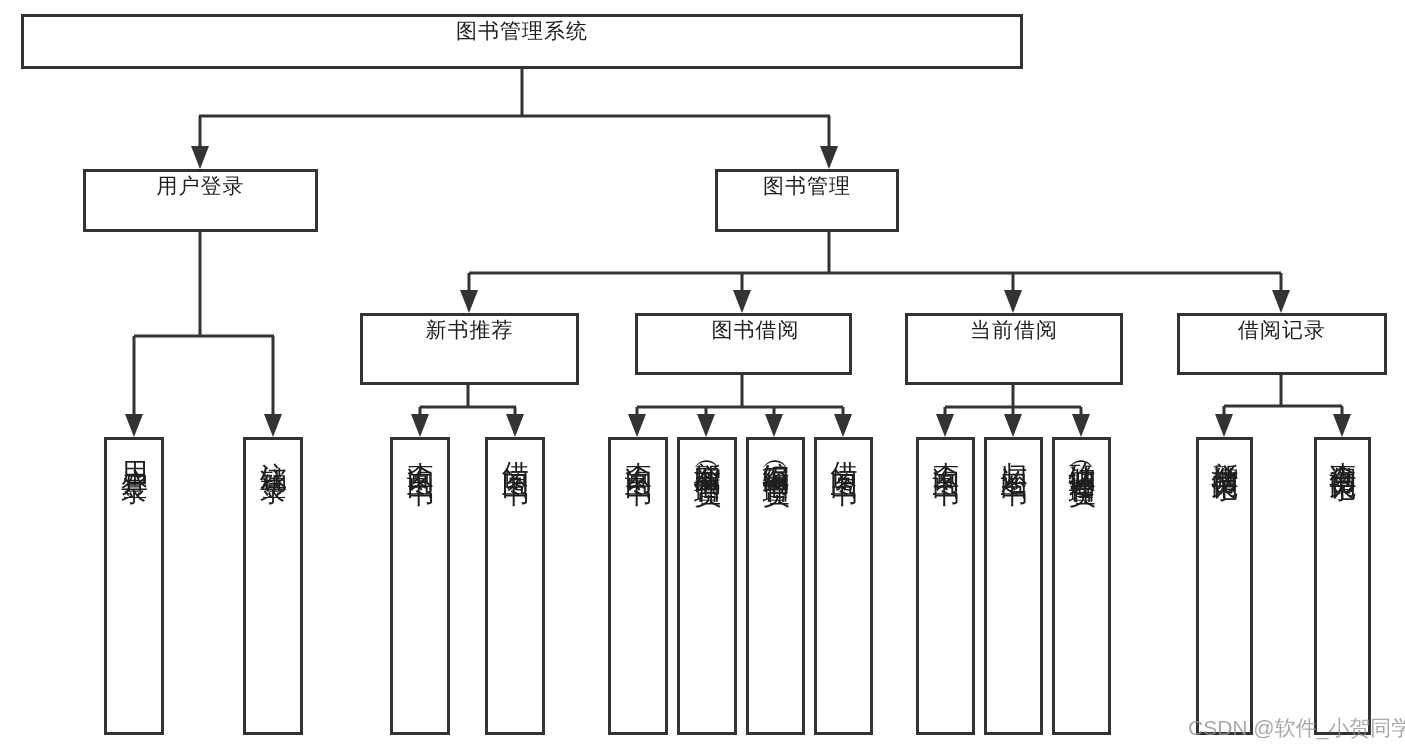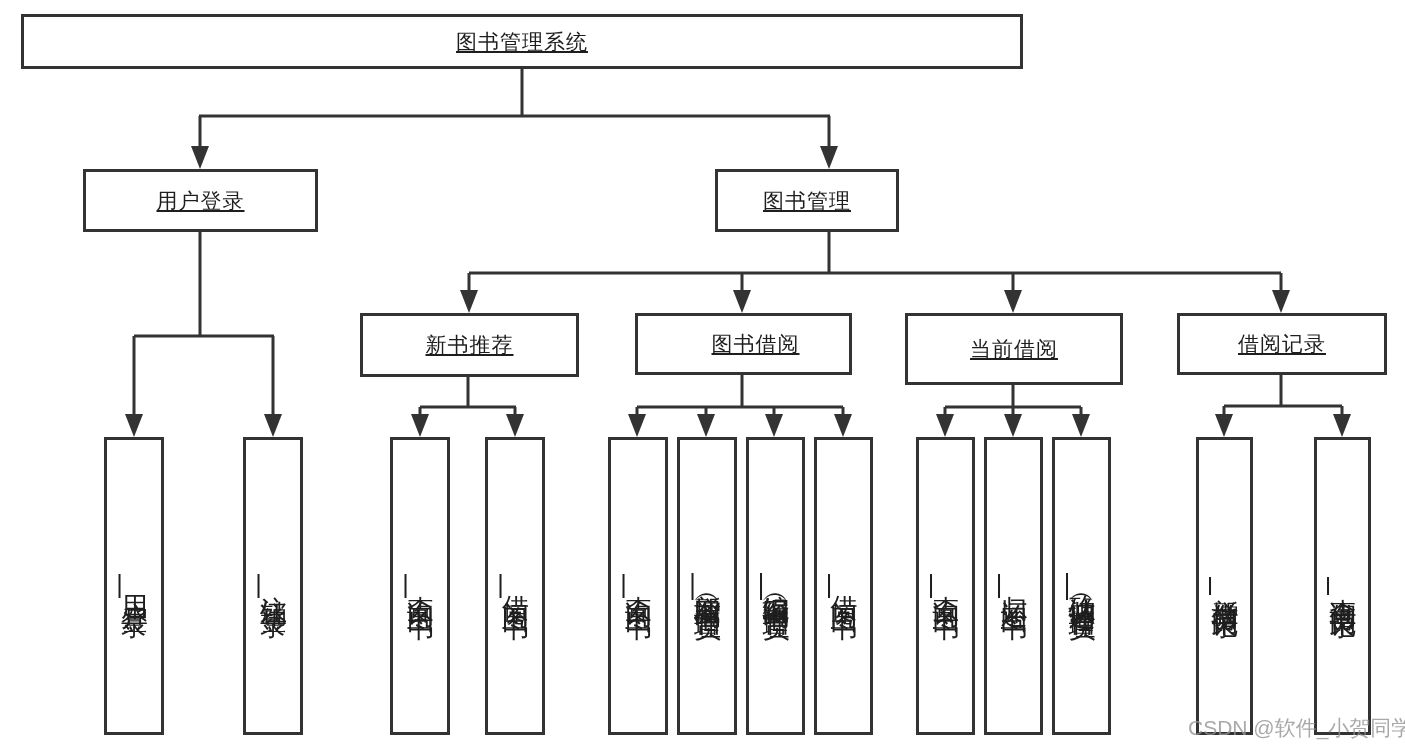--- a/index.html
+++ b/index.html
@@ -3,28 +3,28 @@
 <meta charset="utf-8">
 <style>
   html,body{margin:0;padding:0;background:#fff;}
   .canvas{
     position:relative;width:1405px;height:747px;background:#fff;overflow:hidden;
     font-family:"Liberation Sans",sans-serif;color:#1e1e1e;
   }
   .connectors{position:absolute;left:0;top:0;width:1405px;height:747px;}
   .box{
     position:absolute;background:#fff;border:3px solid #333;box-sizing:border-box;
-    display:flex;align-items:center;justify-content:center;
-    font-size:21px;letter-spacing:1px;white-space:nowrap;text-decoration:underline;
+    display:flex;justify-content:center;
+    font-size:21px;letter-spacing:1px;white-space:nowrap;
   }
   
   .b-root   {left:21px;  top:14px;  width:1002px;height:55px;}
   .b-login  {left:83px;  top:169px; width:235px; height:63px;}
   .b-mgmt   {left:715px; top:169px; width:184px; height:63px;}
-  .b-newbook{left:360px; top:313px; width:219px; height:64px;}
+  .b-newbook{left:360px; top:313px; width:219px; height:72px;}
   .b-borrow {left:635px; top:313px; width:217px; height:62px;padding-left:24px;}
   .b-current{left:905px; top:313px; width:218px; height:72px;}
   .b-records{left:1177px;top:313px; width:210px; height:62px;}
   
   .leaf{top:437px;height:298px;}
   .vtext{
     writing-mode:vertical-rl;text-orientation:mixed;
     font-size:27px;line-height:1.15;letter-spacing:6px;white-space:nowrap;
   }
   .vtight{letter-spacing:3px;}

